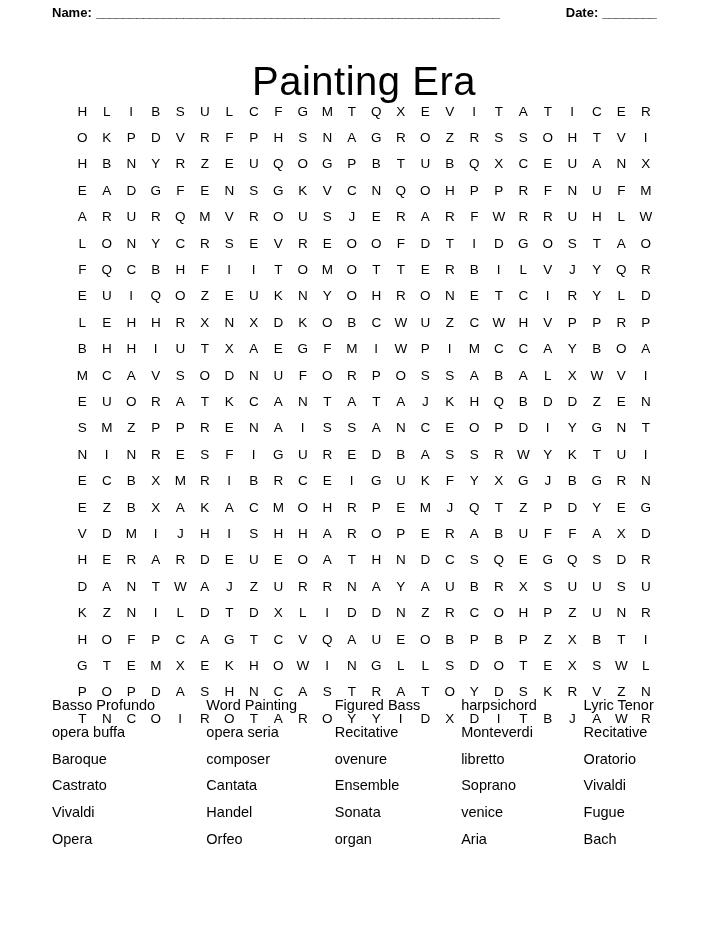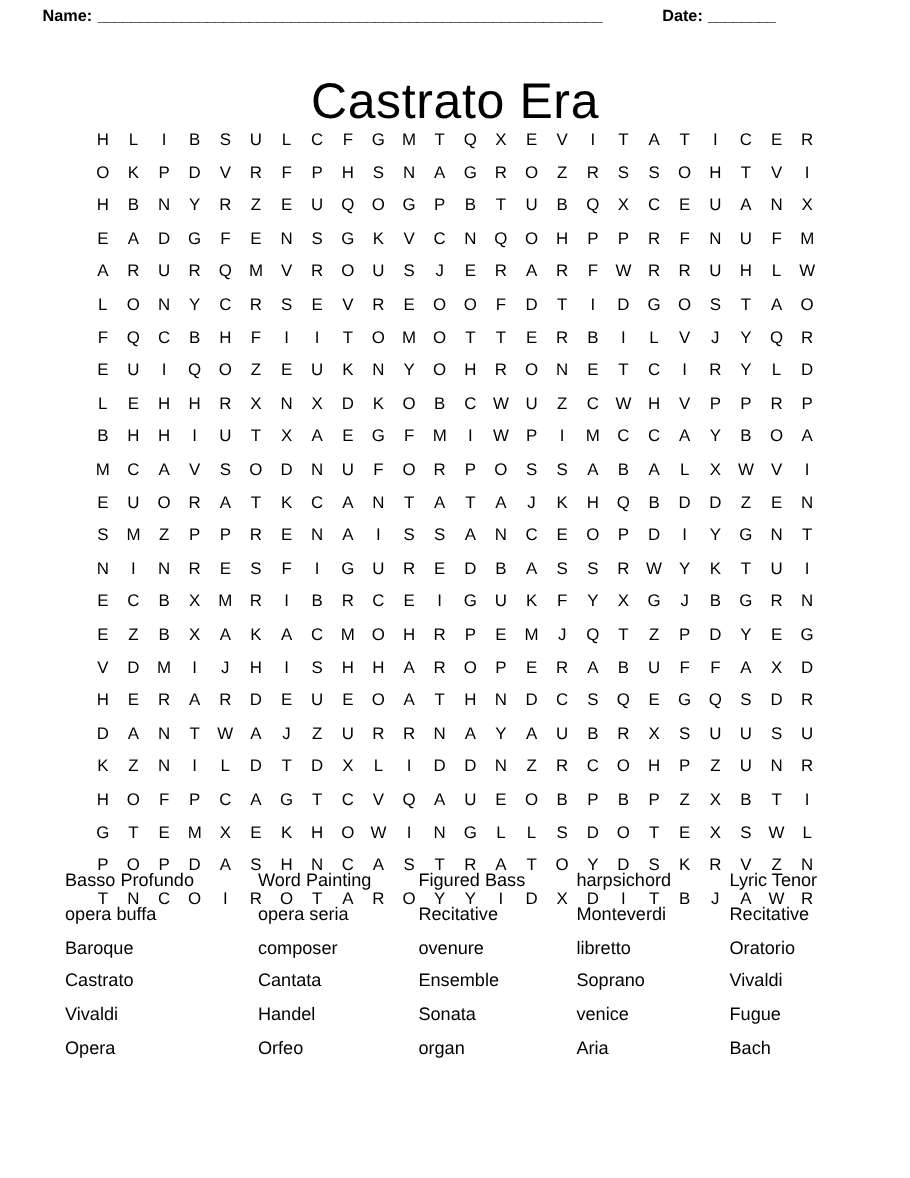--- a/index.html
+++ b/index.html
@@ -22,34 +22,35 @@
     top: 0px;
     left: 0px;
     width: 728px;
     height: 24px;
     display: flex;
     align-items: center;
     font-size: 13px;
     font-weight: bold;
   }
   .header-name-label {
-    margin-left: 34px;
+    margin-left: 52px;
   }
   .header-rule {
     flex: 0 0 auto;
     margin-left: 4px;
     letter-spacing: -0.5px;
     font-weight: bold;
     font-size: 13px;
     overflow: hidden;
     white-space: nowrap;
   }
   .name-rule { width: 452px; }
   .date-rule { width: 72px; }
   .header-date-label {
+    margin-left: 18px;
   }
 
   
   .puzzle-title {
     position: absolute;
     top: 32px;
     left: 0;
     width: 728px;
     text-align: center;
     font-size: 40px;
@@ -106,21 +107,21 @@
 </head>
 <body>
 
 <div class="header-line">
   <span class="header-name-label">Name:</span>
   <span class="header-rule name-rule">____________________________________________________________</span>
   <span class="header-date-label">Date:</span>
   <span class="header-rule date-rule">________</span>
 </div>
 
-<h1 class="puzzle-title">Castrato Era</h1>
+<h1 class="puzzle-title">Painting Era</h1>
 
 <div class="grid" id="grid">
     <div class="grid-row">
       <span class="grid-cell">H</span>
       <span class="grid-cell">L</span>
       <span class="grid-cell">I</span>
       <span class="grid-cell">B</span>
       <span class="grid-cell">S</span>
       <span class="grid-cell">U</span>
       <span class="grid-cell">L</span>

